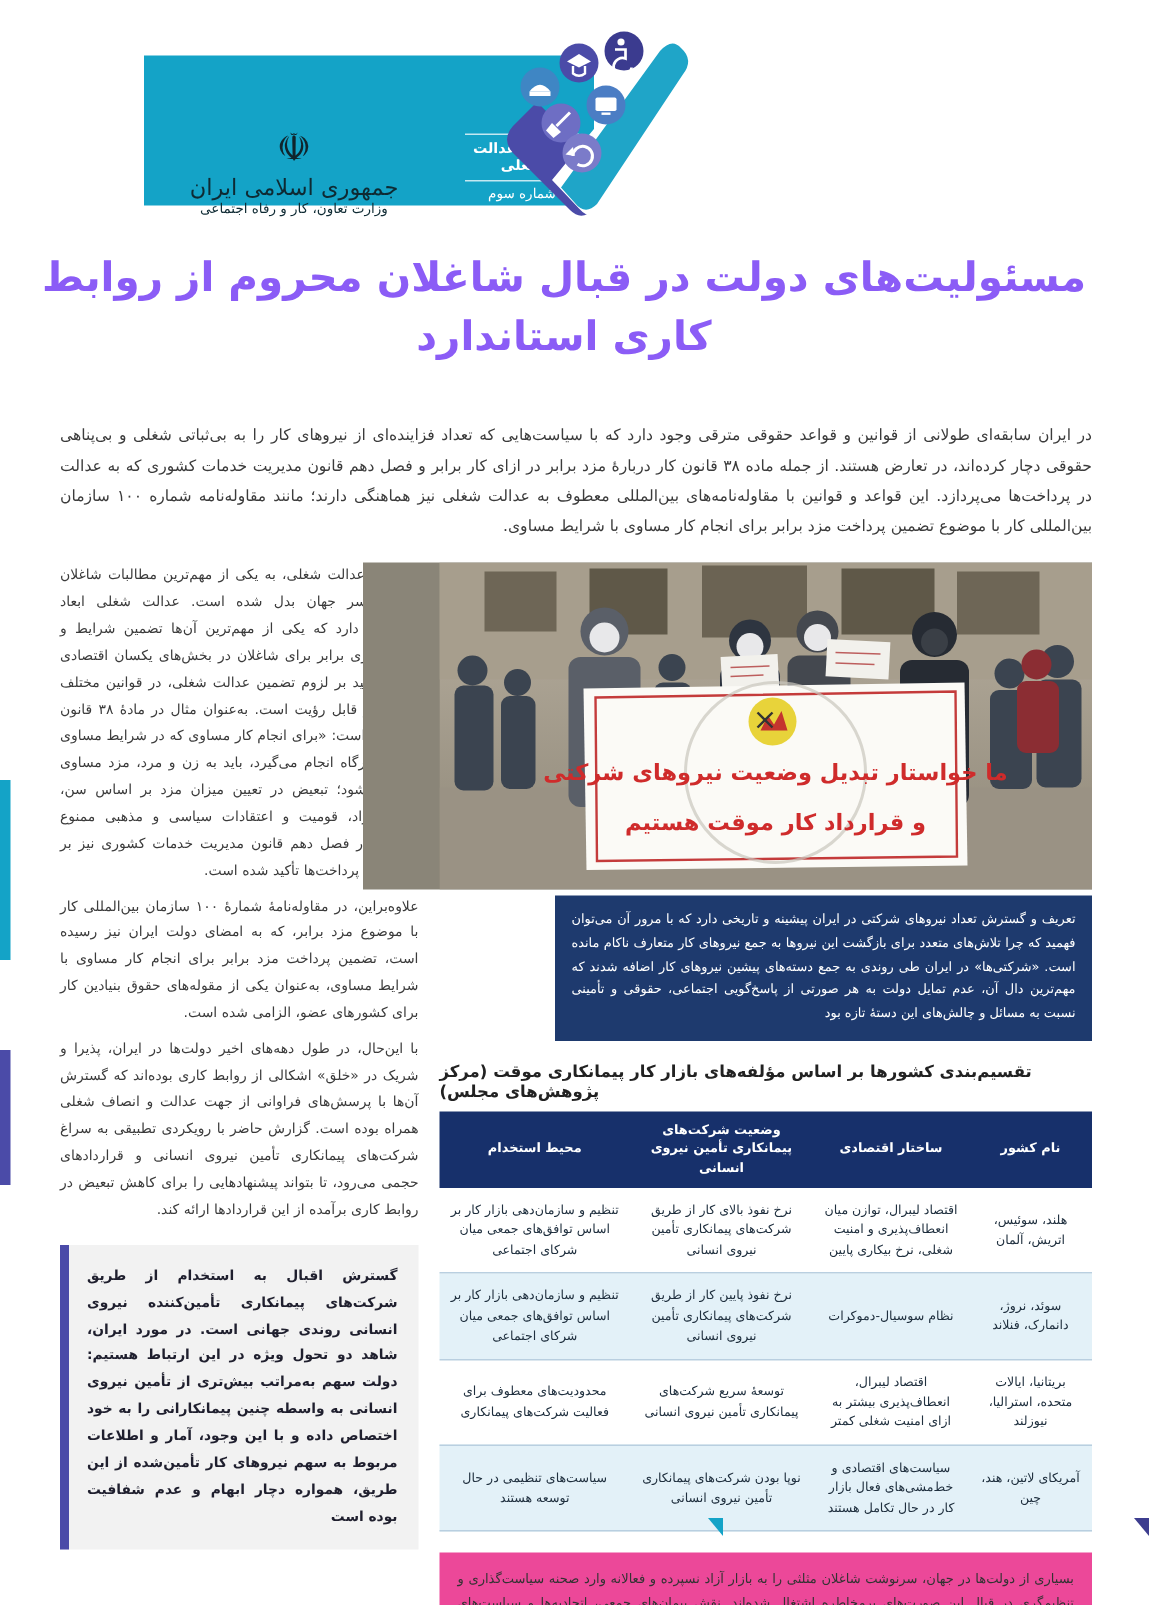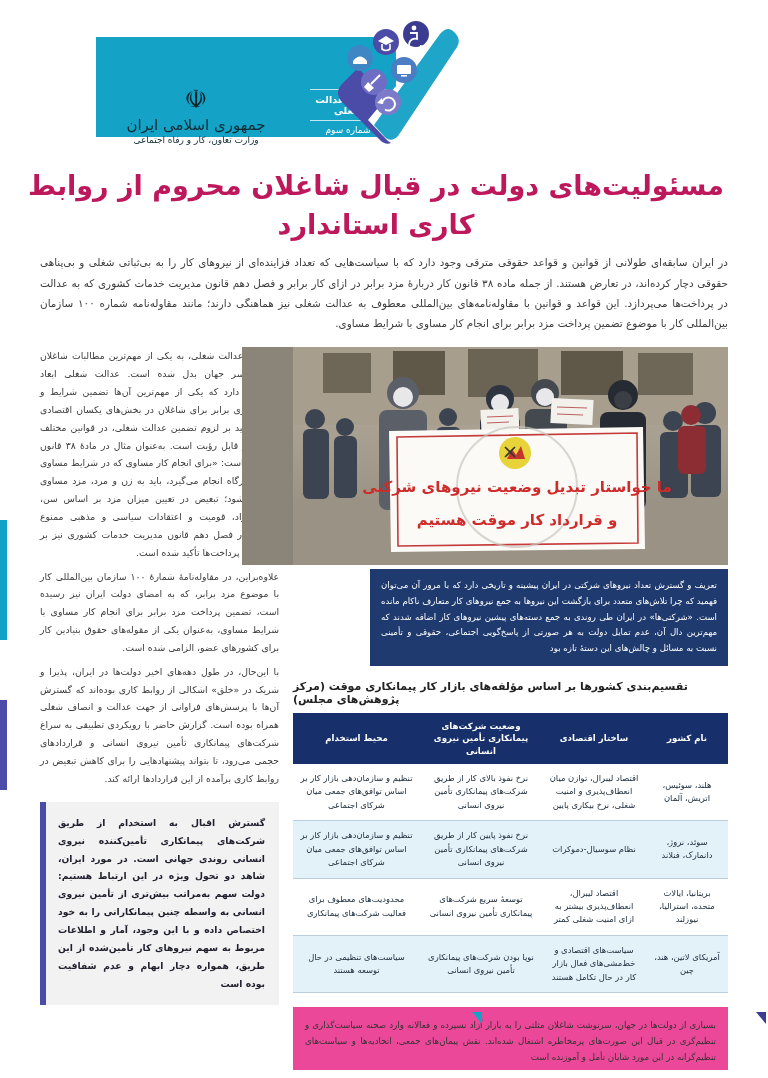--- a/index.html
+++ b/index.html
@@ -44,26 +44,26 @@
   .brand-sub {
     position:absolute; right:18px; top:60px; color:#e7e7f6; font-size:12px;
   }
 
   .logo-wrap { position:absolute; left:324px; top:6px; width:148px; height:142px; }
 
   
   .main-title {
     margin: 18px 44px 0 28px;
     text-align: center;
-    font-size: 27px; font-weight: 700; line-height: 1.45; color:#be185d;
+    font-size: 27px; font-weight: 700; line-height: 1.45; color:#8b5cf6;
   }
 
   
   .lead {
-    margin: 8px 40px 0 40px;
+    margin: 36px 40px 0 40px;
     font-size: 10.4px; line-height: 1.95; color:#3b3b3b;
     text-align: justify;
   }
 
   
   .body-area { position:relative; margin-top:14px; padding: 0 40px; display:flex; gap:14px; }
   .col-left { width: 435px; }
   .col-right { width: 240px; }
 
   

